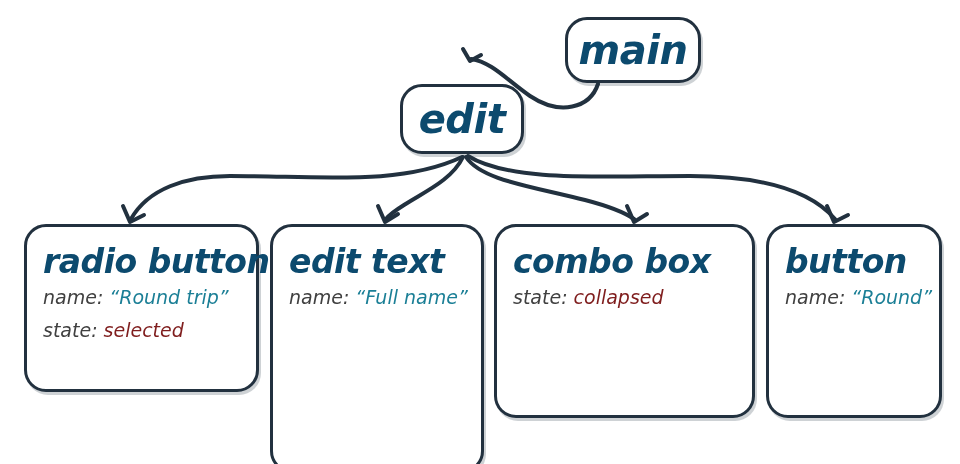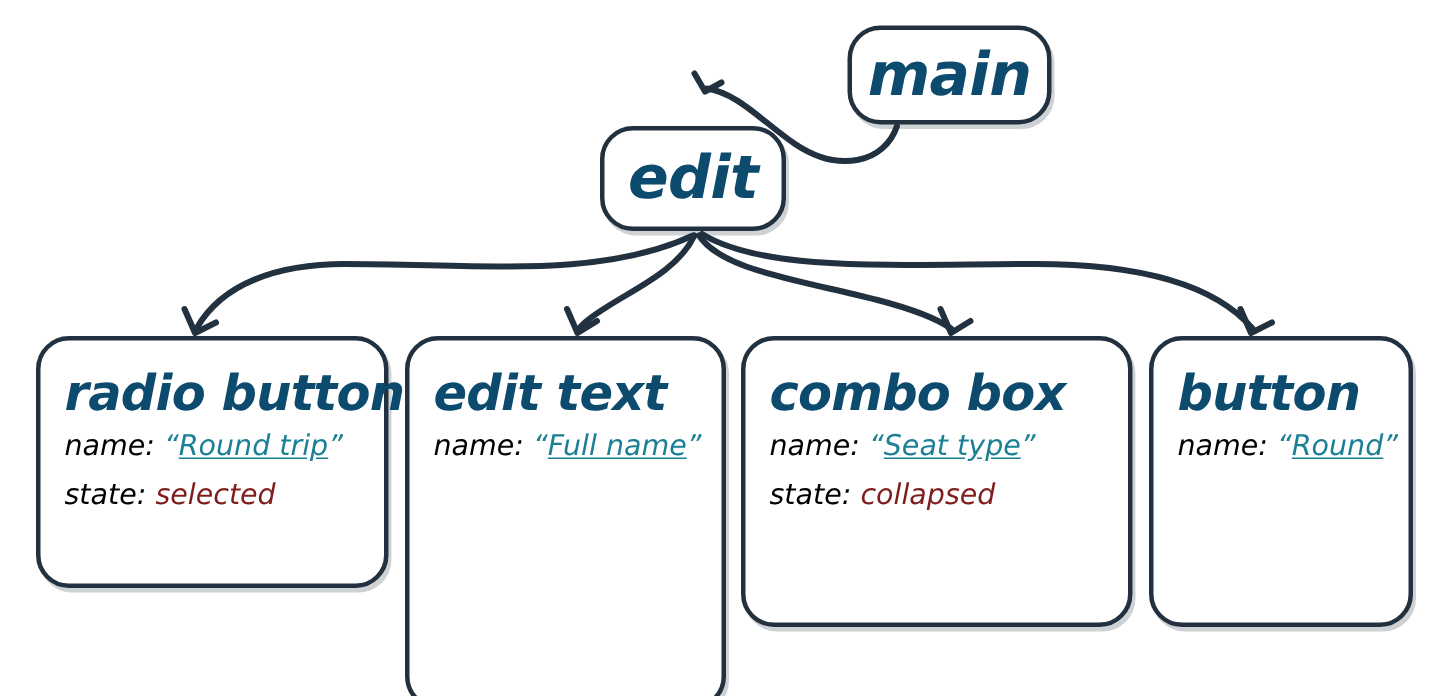--- a/index.html
+++ b/index.html
@@ -38,23 +38,23 @@
 
   .attr{
     font-family:"DejaVu Sans",sans-serif;
     font-style:italic;
     font-size:19px;
     line-height:1.0;
     margin:0 0 14px 2px;
     white-space:nowrap;
     color:#16202b;
   }
-  .attr .k{color:#000000;font-weight:400;}
+  .attr .k{color:#404040;font-weight:400;}
   .attr .q{color:#1b7f96;font-weight:400;}
-  .v-name{color:#1b7f96;text-decoration:underline;text-underline-offset:2px;}
+  .v-name{color:#1b7f96;text-underline-offset:2px;}
   .v-state{color:#7f1d1d;}
   .v-value{color:#8b2fd8;font-weight:700;}
   .v-value-q{color:#8b2fd8;font-weight:700;}
 </style>
 </head>
 <body>
 
 <div id="canvas">
 
   <svg class="svg-layer" viewBox="0 0 960 464" xmlns="http://www.w3.org/2000/svg">
@@ -116,24 +116,20 @@
     <div class="title">edit text</div>
     <div class="attr">
       <span class="k">name:</span>
       <span class="q">“</span><span class="v-name">Full name</span><span class="q">”</span>
     </div>
   </div>
 
   <div class="node big" style="left:494px;top:224px;width:261px;height:194px;">
     <div class="title">combo box</div>
     <div class="attr">
-      <span class="k">name:</span>
-      <span class="q">“</span><span class="v-name">Seat type</span><span class="q">”</span>
-    </div>
-    <div class="attr">
       <span class="k">state:</span>
       <span class="v-state">collapsed</span>
     </div>
   </div>
 
   <div class="node big" style="left:766px;top:224px;width:176px;height:194px;">
     <div class="title">button</div>
     <div class="attr">
       <span class="k">name:</span>
       <span class="q">“</span><span class="v-name">Round</span><span class="q">”</span>

